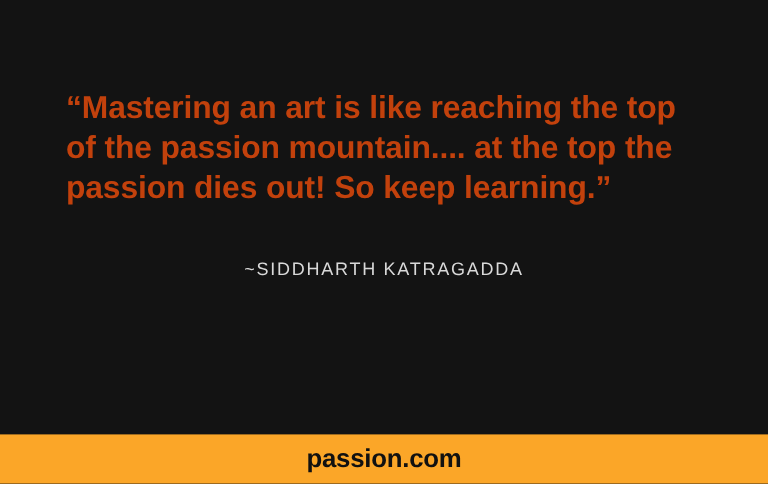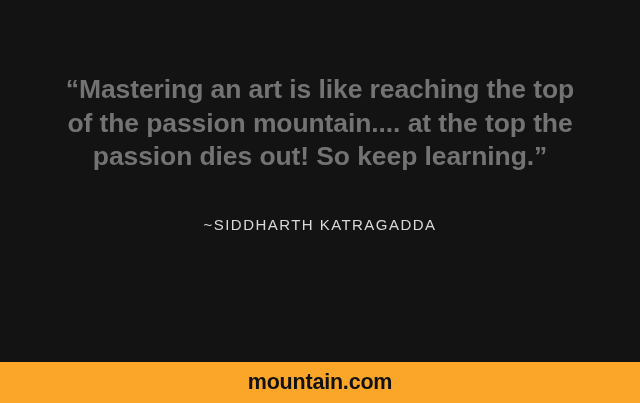--- a/index.html
+++ b/index.html
@@ -28,22 +28,21 @@
     width: 640px;
     height: 362px;
     display: flex;
     flex-direction: column;
     align-items: center;
     justify-content: flex-start;
   }
   .quote-text {
     width: 530px;
     margin: 73px auto 0 auto;
-    text-align: center;
-    color: #737373;
+    color: #c2410c;
     font-family: "Liberation Sans", sans-serif;
     font-weight: bold;
     font-size: 26.5px;
     line-height: 33.5px;
     letter-spacing: -0.1px;
     white-space: pre-line;
   }
   .attribution {
     width: 560px;
     margin: 42px auto 0 auto;
@@ -83,16 +82,16 @@
 
   <div class="quote-body">
 
     <blockquote class="quote-text">“Mastering an art is like reaching the top of the passion mountain.... at the top the passion dies out! So keep learning.”</blockquote>
 
     <div class="attribution">~SIDDHARTH KATRAGADDA</div>
 
   </div>
 
   <div class="footer-bar">
-    <span class="footer-text">mountain.com</span>
+    <span class="footer-text">passion.com</span>
   </div>
 
 </div>
 
 </body></html>

